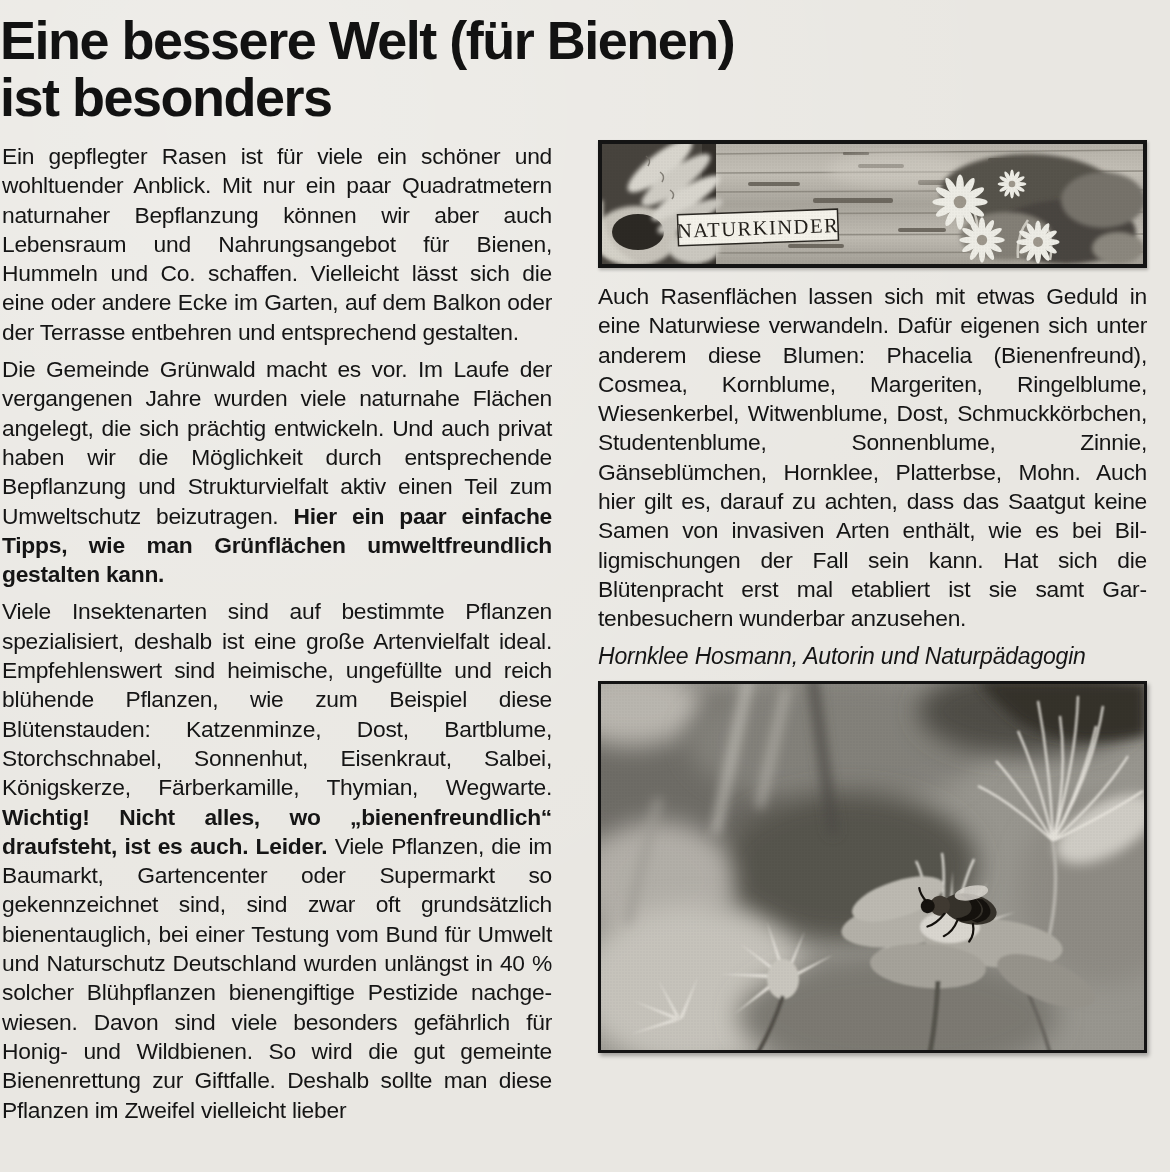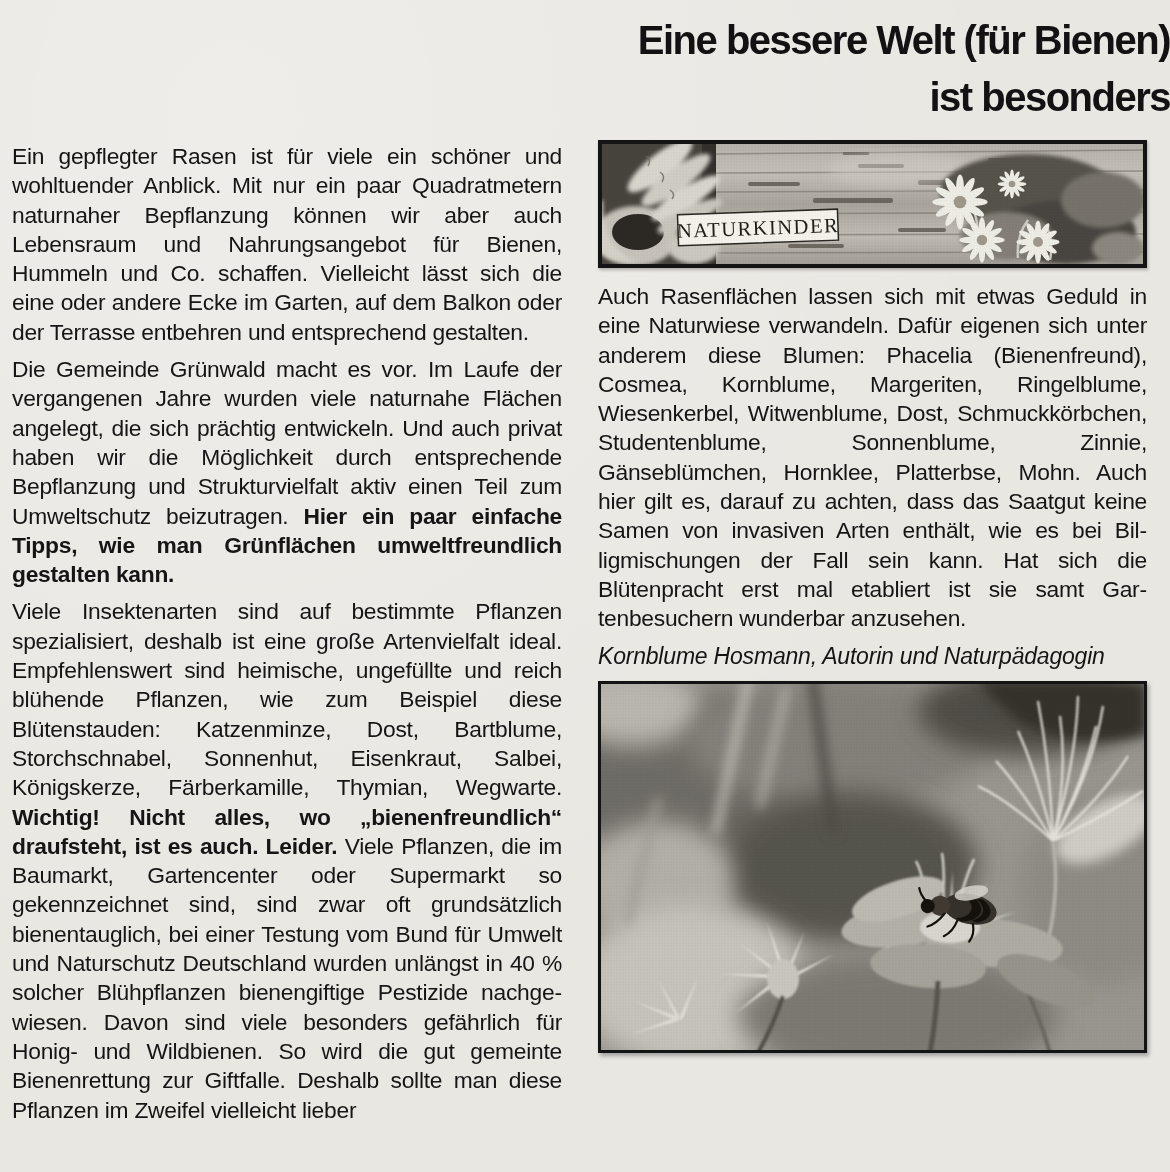--- a/index.html
+++ b/index.html
@@ -14,38 +14,38 @@
     width:1170px;
     height:1172px;
     overflow:hidden;
     background:
       radial-gradient(ellipse at 20% 10%, rgba(255,255,255,.25), rgba(255,255,255,0) 60%),
       #e9e7e2;
   }
   .headline{
     position:absolute;
     left:0; top:12px; width:1170px;
-    text-align:right;
+    text-align:left;
     font-weight:bold;
-    font-size:40px;
+    font-size:54px;
     line-height:57px;
     letter-spacing:-1.5px;
     color:#121212;
   }
   .col{
     position:absolute;
     width:550px;
     font-size:22.8px;
     line-height:29.3px;
     letter-spacing:-0.25px;
     text-align:justify;
     color:#151515;
     hyphens:manual;
   }
-  .col-left{ left:12px; top:142px; }
+  .col-left{ left:2px; top:142px; }
   .col-right{ left:598px; top:140px; width:549px; }
   .col p{ margin:0 0 8px 0; }
   .col p span.b{ font-weight:bold; }
   .banner-frame{
     width:549px; height:128px;
     margin:0 0 14px 0;
     box-shadow:1px 2px 3px rgba(0,0,0,.25);
   }
   .banner-frame svg, .photo-frame svg{ display:block; }
   .author{
@@ -187,21 +187,21 @@
           <text x="160" y="95" text-anchor="middle" font-family="Liberation Serif, serif" font-size="20.5" letter-spacing="1.5" fill="#221f1a">NATURKINDER</text>
         </g>
 
         <rect width="549" height="128" fill="url(#ht)" opacity="0.06"></rect>
         <rect x="2" y="2" width="545" height="124" fill="none" stroke="#141414" stroke-width="4"></rect>
       </svg>
     </div>
 
     <p><span>Auch Rasenflächen lassen sich mit etwas Ge­duld in eine Naturwiese verwandeln. Dafür eige­nen sich unter anderem diese Blumen: Phacelia (Bienenfreund), Cosmea, Kornblume, Margeri­ten, Ringelblume, Wiesenkerbel, Witwenblume, Dost, Schmuckkörbchen, Studentenblume, Sonnenblume, Zinnie, Gänseblümchen, Hornklee, Platterbse, Mohn. Auch hier gilt es, darauf zu achten, dass das Saatgut keine Sa­men von invasiven Arten enthält, wie es bei Bil­ligmischungen der Fall sein kann. Hat sich die Blütenpracht erst mal etabliert ist sie samt Gar­tenbesuchern wunderbar anzusehen.</span></p>
 
-    <div class="author">Kornblume Hosmann, Autorin und Naturpädagogin</div>
+    <div class="author">Hornklee Hosmann, Autorin und Naturpädagogin</div>
 
     <div class="photo-frame">
       <svg width="549" height="372" viewBox="0 0 549 372" xmlns="http://www.w3.org/2000/svg">
         <defs>
           <filter id="pb12" x="-40%" y="-40%" width="180%" height="180%">
               <feGaussianBlur stdDeviation="12"></feGaussianBlur>
             </filter>
           <filter id="pb6" x="-40%" y="-40%" width="180%" height="180%">
               <feGaussianBlur stdDeviation="6"></feGaussianBlur>
             </filter>

